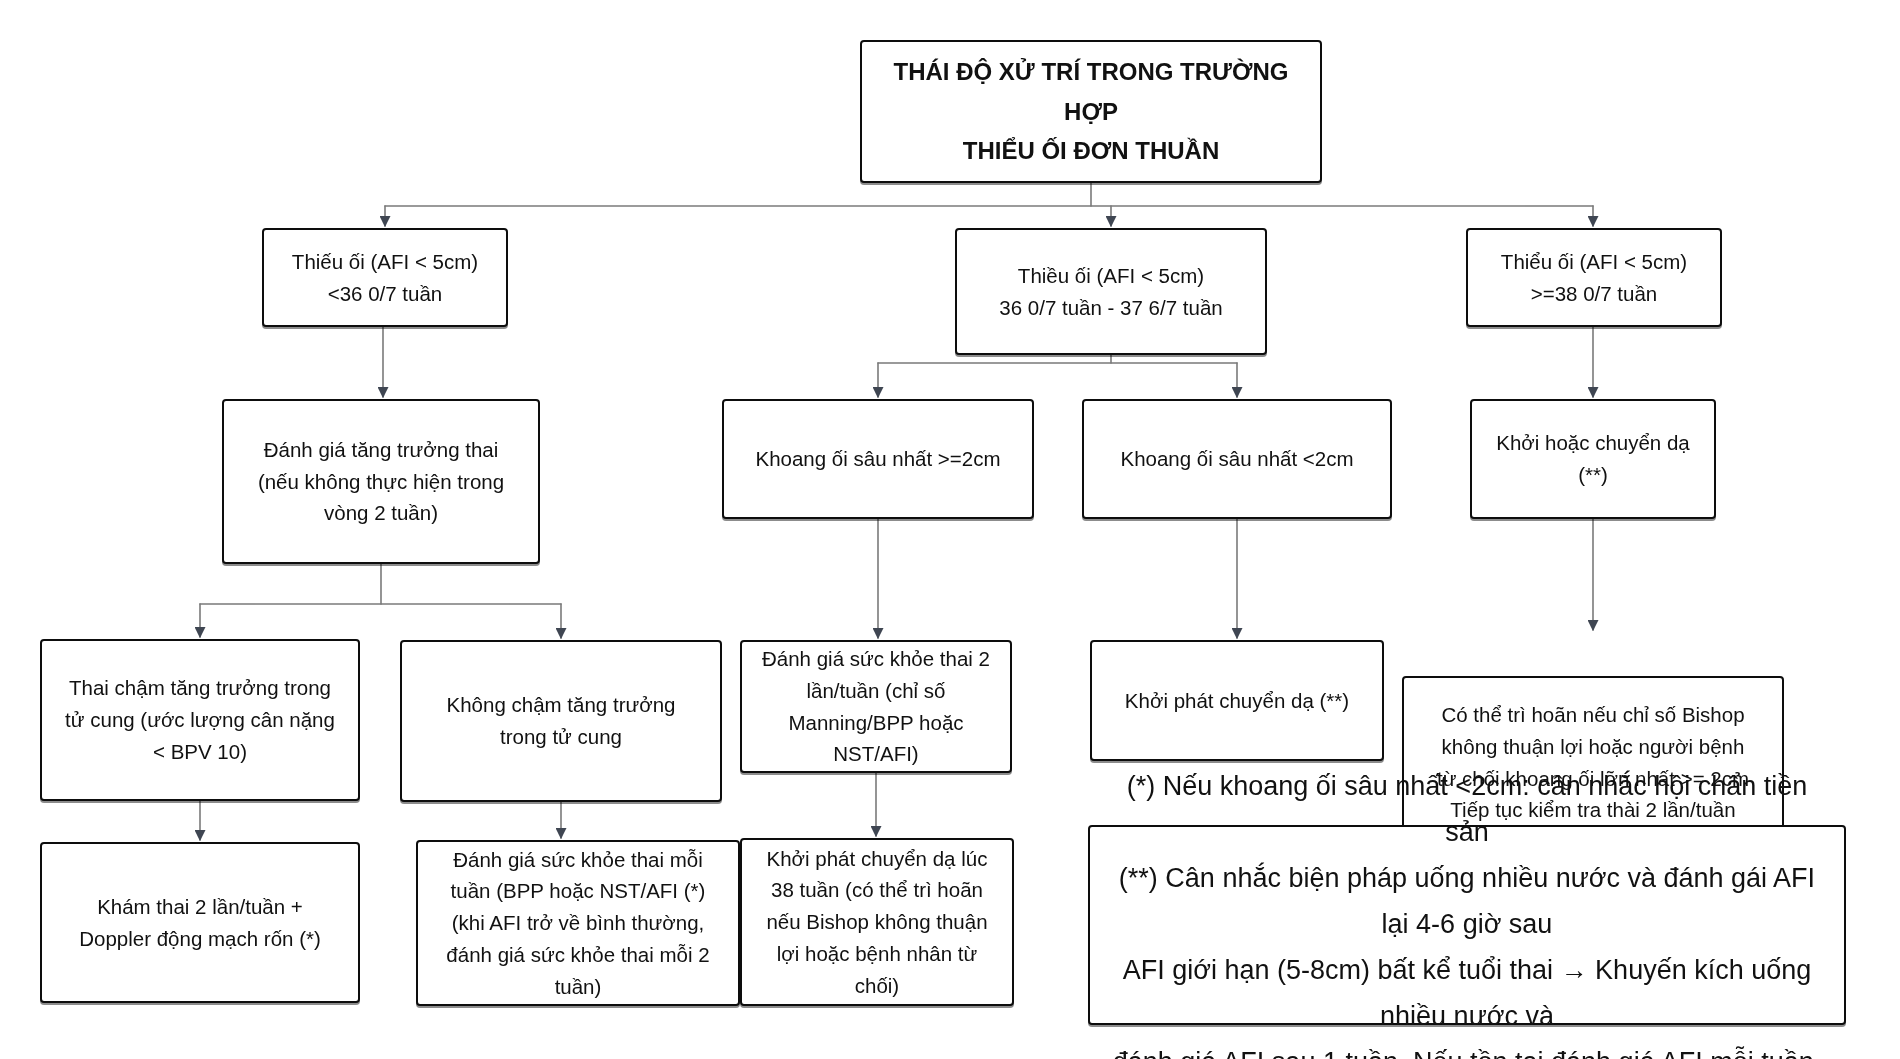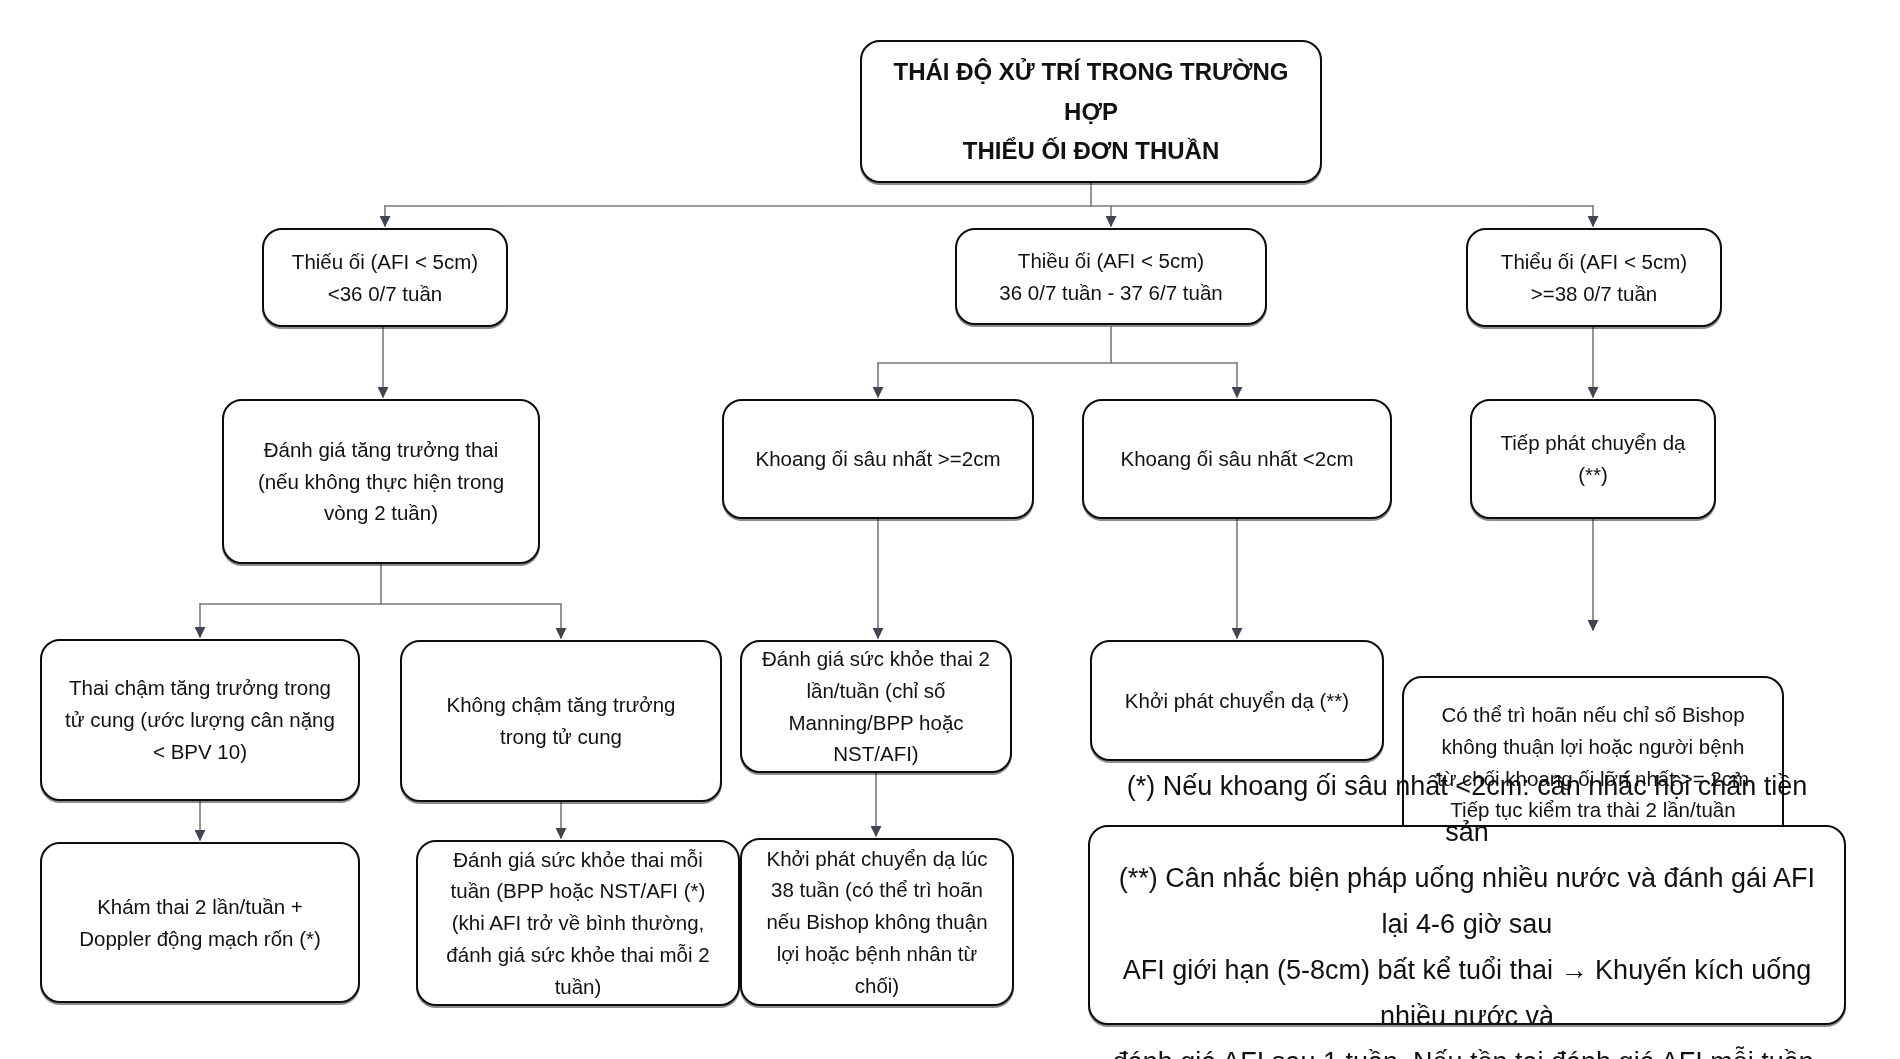--- a/index.html
+++ b/index.html
@@ -16,21 +16,21 @@
     position:absolute;
     left:0;top:0;
     width:1900px;height:1059px;
     pointer-events:none;
   }
   .node{
     position:absolute;
     box-sizing:border-box;
     background:#ffffff;
     border:2.5px solid #0d0d0d;
-    border-radius:20px;
+    border-radius:4px;
     box-shadow:0 2px 0 rgba(0,0,0,0.45);
     display:flex;
     align-items:center;
     justify-content:center;
     text-align:center;
     white-space:pre-line;
     font-size:20.5px;
     line-height:1.55;
     padding:8px 12px;
   }
@@ -84,31 +84,31 @@
       <path d="M561 802 V838" marker-end="url(#arrow)"></path>
       <path d="M876 773 V836" marker-end="url(#arrow)"></path>
     </g>
   </svg>
 
   <div class="node title" style="left:860px; top:40px; width:462px; height:143px;">THÁI ĐỘ XỬ TRÍ TRONG TRƯỜNG HỢP
 THIỂU ỐI ĐƠN THUẦN</div>
 
   <div class="node" style="left:262px; top:228px; width:246px; height:99px;">Thiếu ối (AFI &lt; 5cm)
 &lt;36 0/7 tuần</div>
-  <div class="node" style="left:955px; top:228px; width:312px; height:97px;">Thiều ối (AFI &lt; 5cm)
+  <div class="node" style="left:955px; top:228px; width:312px; height:127px;">Thiều ối (AFI &lt; 5cm)
 36 0/7 tuần - 37 6/7 tuần</div>
   <div class="node" style="left:1466px; top:228px; width:256px; height:99px;">Thiểu ối (AFI &lt; 5cm)
 &gt;=38 0/7 tuần</div>
 
   <div class="node" style="left:222px; top:399px; width:318px; height:165px;">Đánh giá tăng trưởng thai
 (nếu không thực hiện trong
 vòng 2 tuần)</div>
   <div class="node" style="left:722px; top:399px; width:312px; height:120px;">Khoang ối sâu nhất &gt;=2cm</div>
   <div class="node" style="left:1082px; top:399px; width:310px; height:120px;">Khoang ối sâu nhất &lt;2cm</div>
-  <div class="node" style="left:1470px; top:399px; width:246px; height:120px;">Tiếp phát chuyển dạ
+  <div class="node" style="left:1470px; top:399px; width:246px; height:120px;">Khởi hoặc chuyển dạ
 (**)</div>
 
   <div class="node" style="left:40px; top:639px; width:320px; height:162px;">Thai chậm tăng trưởng trong
 tử cung (ước lượng cân nặng
 &lt; BPV 10)</div>
   <div class="node" style="left:400px; top:640px; width:322px; height:162px;">Không chậm tăng trưởng
 trong tử cung</div>
   <div class="node" style="left:740px; top:640px; width:272px; height:133px;">Đánh giá sức khỏe thai 2
 lần/tuần (chỉ số
 Manning/BPP hoặc

